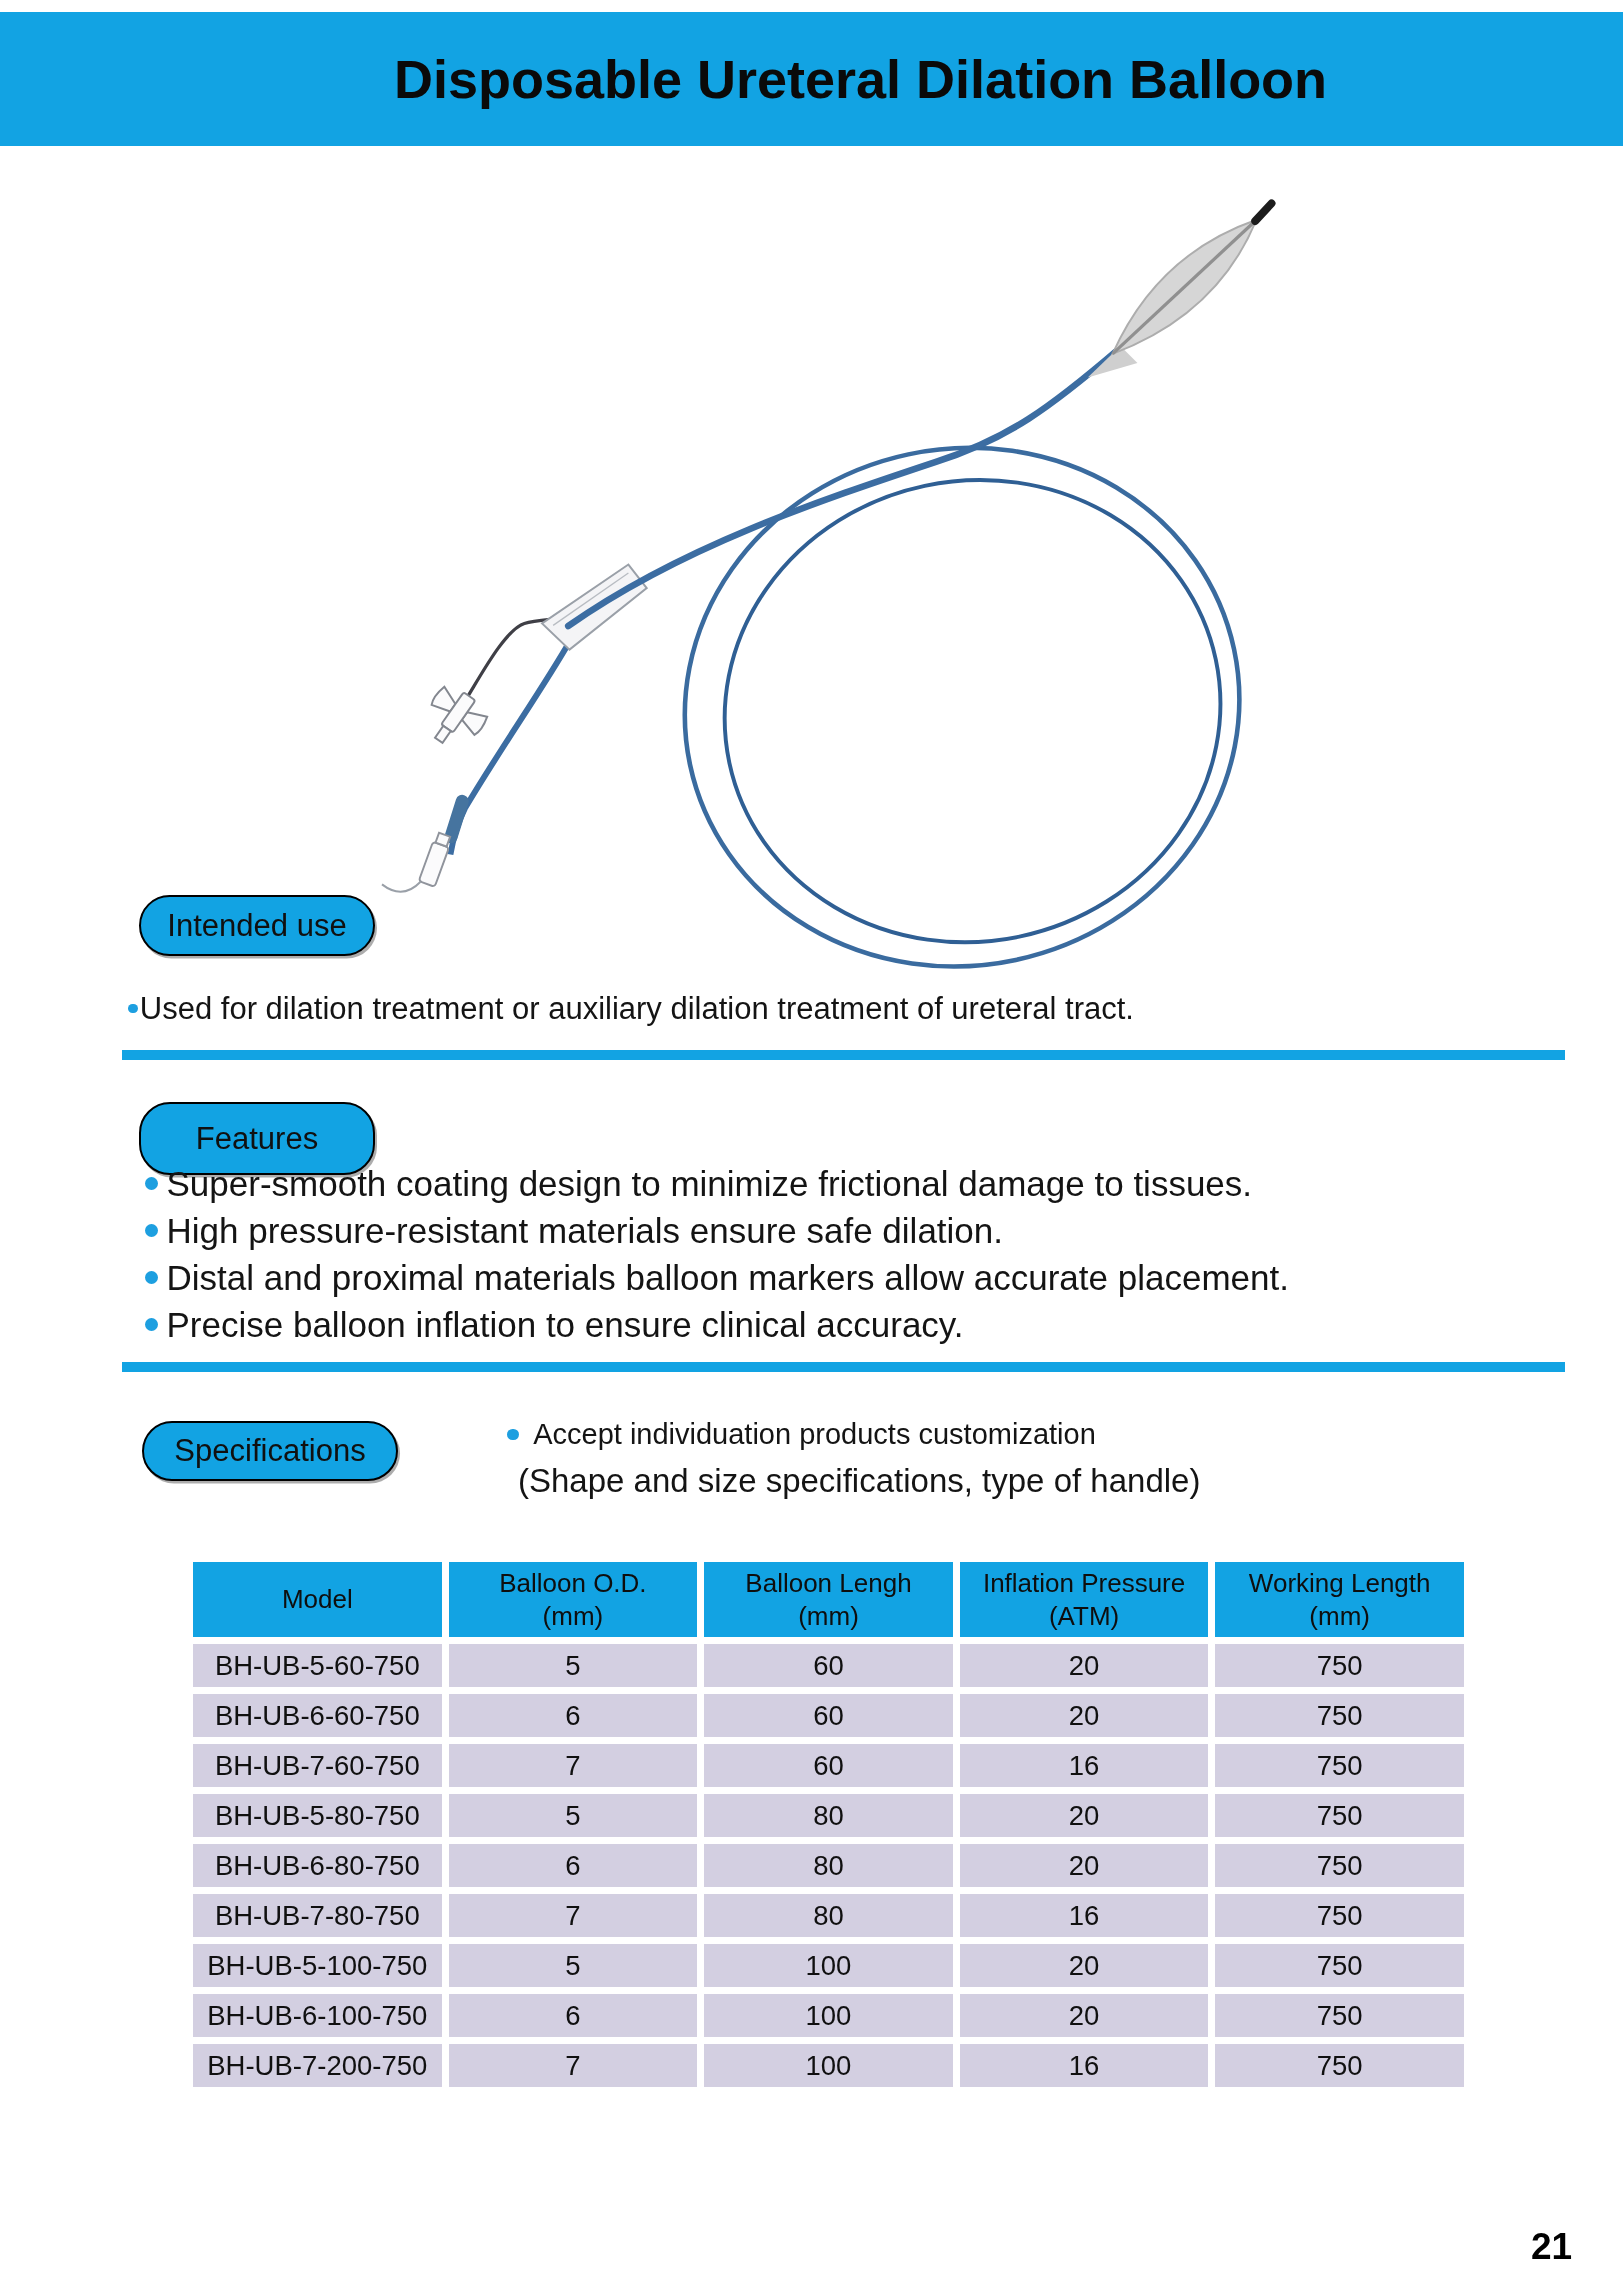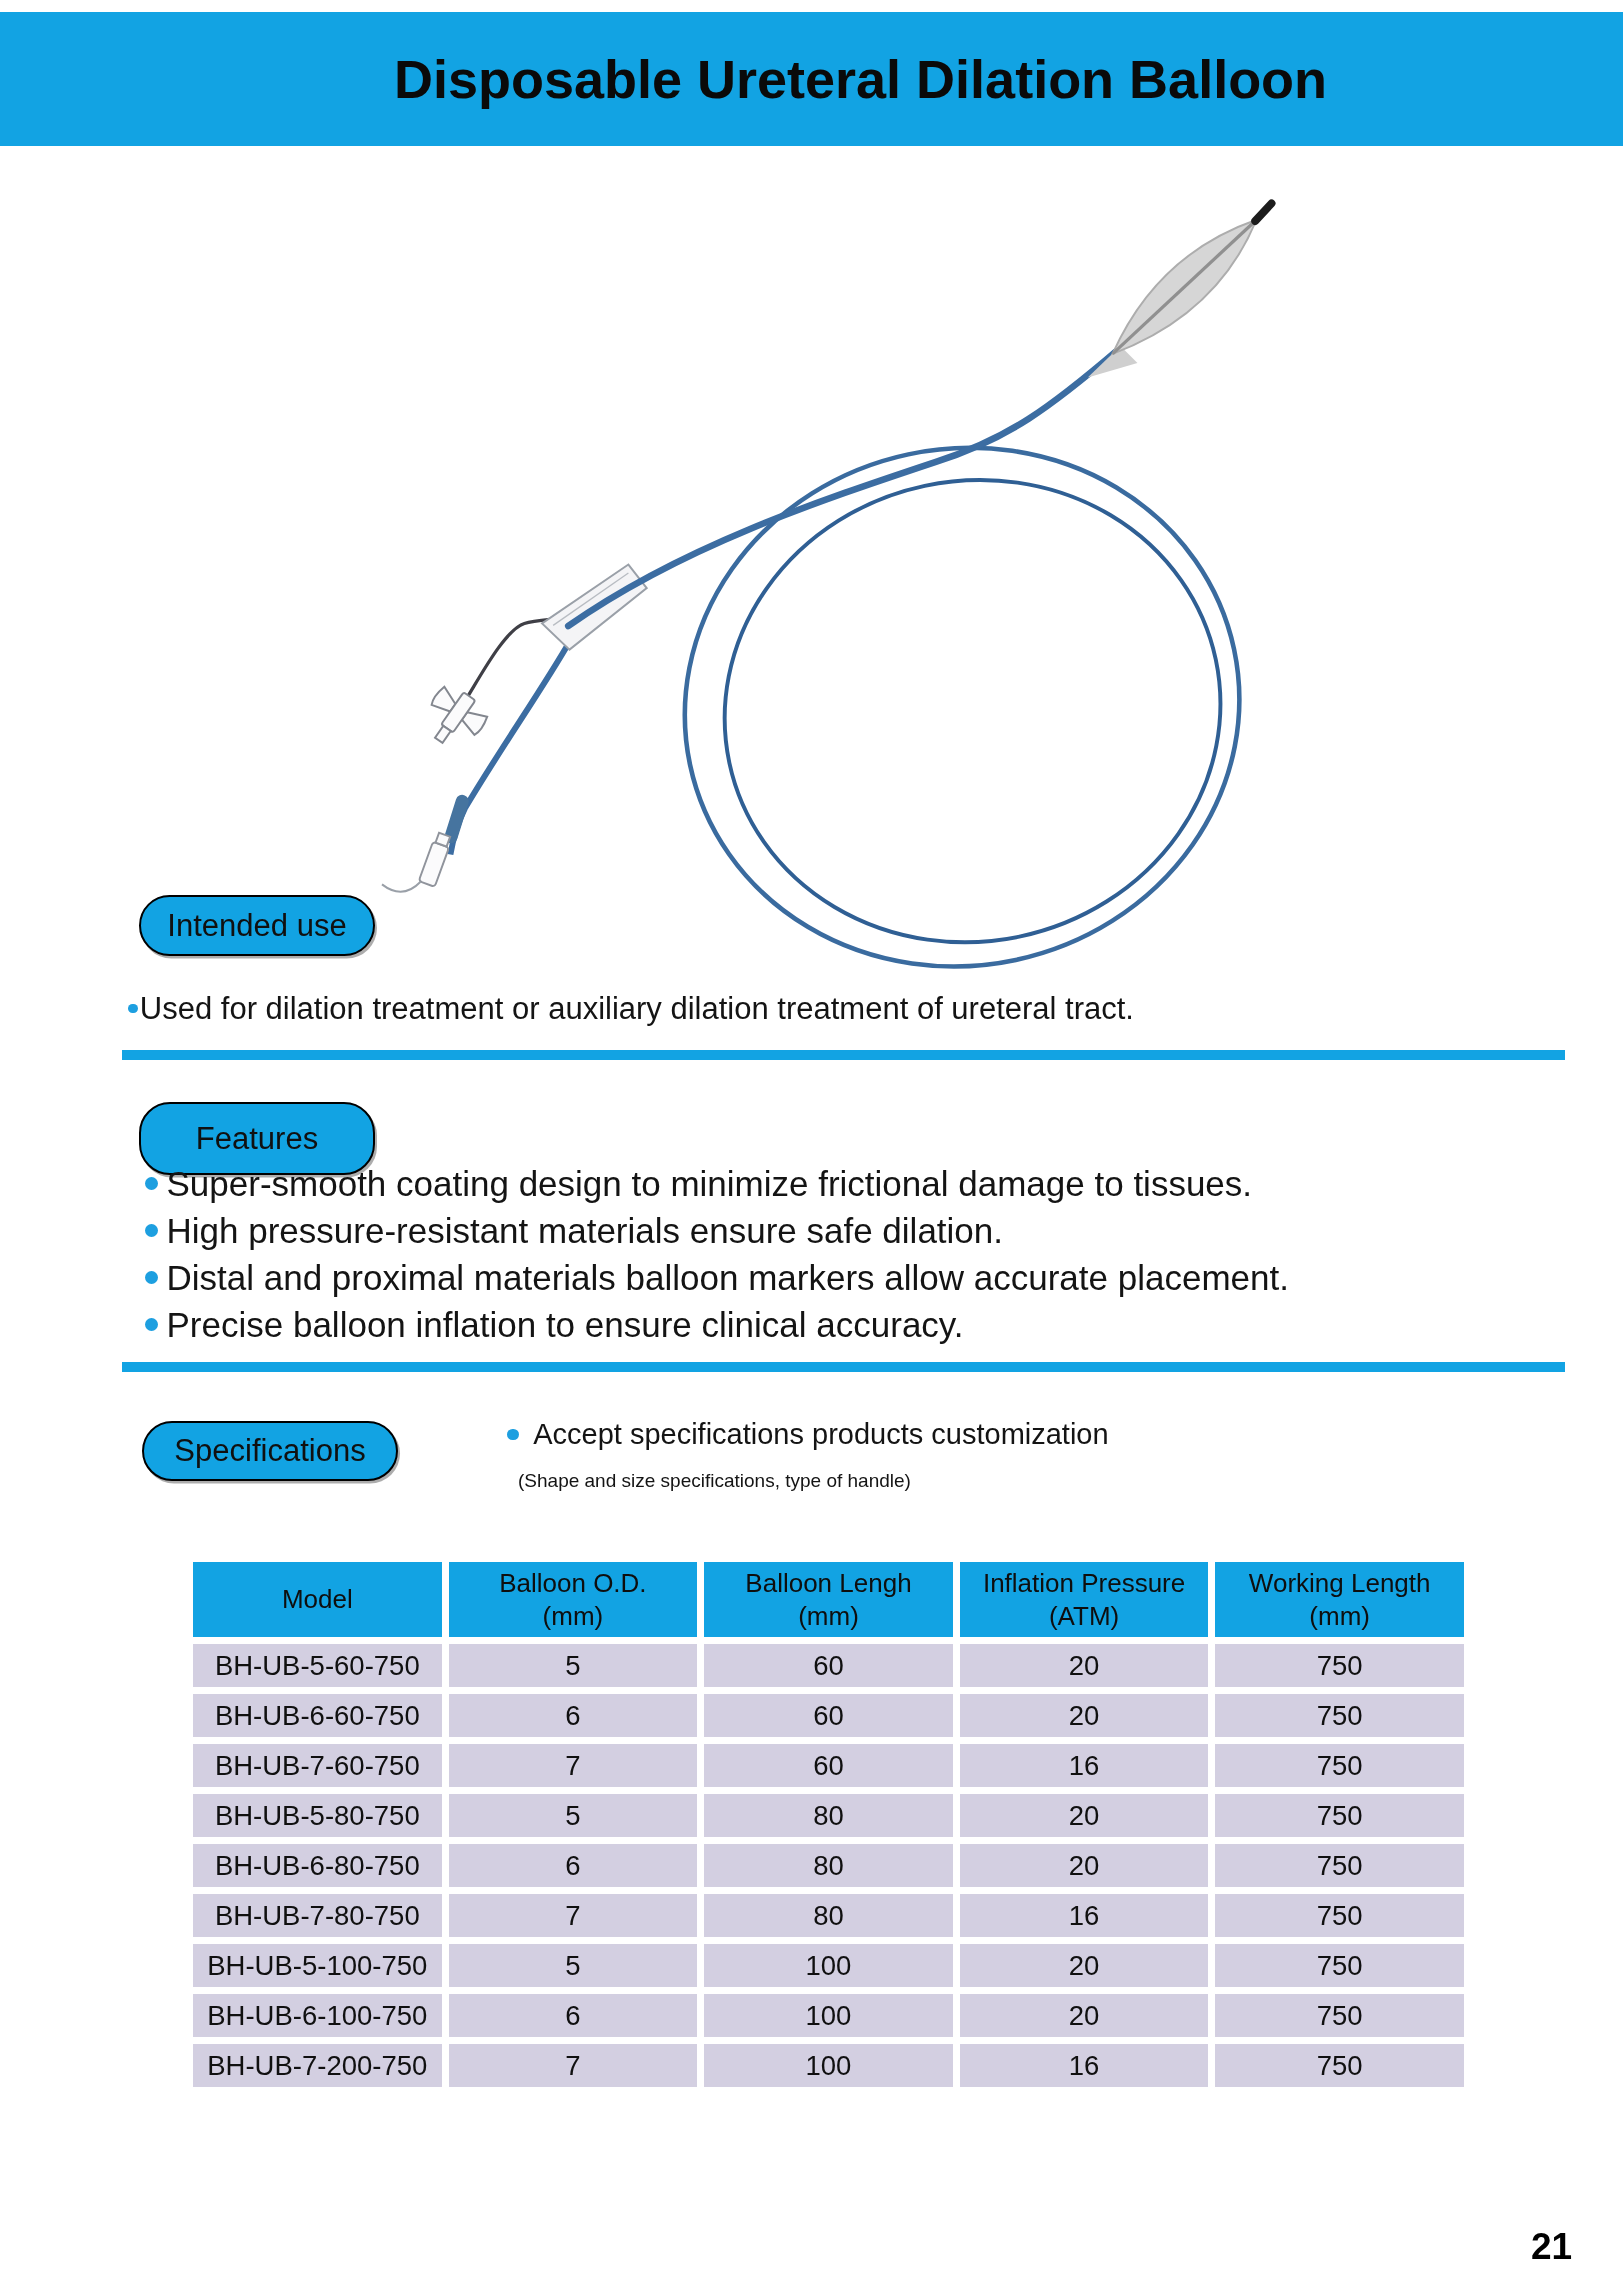--- a/index.html
+++ b/index.html
@@ -37,21 +37,21 @@
 
   #intended-line { position:absolute; left:128px; top:989px; font-size:31px; display:flex; align-items:center; height:39px; }
   #intended-line .dot { width:9.8px; height:9.8px; margin-right:2px; }
 
   #features-list { position:absolute; left:145px; top:1160px; margin:0; padding:0; list-style:none; }
   #features-list li { display:flex; align-items:center; height:47px; font-size:35px; white-space:nowrap; }
   #features-list .dot { width:13px; height:13px; margin-right:8.5px; }
 
   #spec-note-1 { position:absolute; left:507px; top:1415px; font-size:29px; display:flex; align-items:center; height:39px; }
   #spec-note-1 .dot { width:11.8px; height:11.8px; margin-right:14.4px; }
-  #spec-note-2 { position:absolute; left:518px; top:1461px; font-size:19px; display:flex; align-items:center; height:39px; }
+  #spec-note-2 { position:absolute; left:518px; top:1461px; font-size:33px; display:flex; align-items:center; height:39px; }
 
   
   #spec-table {
     position:absolute; left:186px; top:1555px; width:1285px;
     border-collapse:separate; border-spacing:7.2px; table-layout:fixed;
   }
   #spec-table th {
     background:#12a3e3; height:75px; font-weight:normal; font-size:26px;
     line-height:33px; text-align:center; vertical-align:middle; color:#0e0e0e; padding:0;
   }
@@ -150,21 +150,21 @@
         <span>Precise balloon inflation to ensure clinical accuracy.</span>
       </li>
     </ul>
   <div class="divider" id="divider-2"></div>
 
   <div class="pill" id="pill-specs">
     <span>Specifications</span>
   </div>
   <div id="spec-note-1">
     <span class="dot"></span>
-    <span>Accept specifications products customization</span>
+    <span>Accept individuation products customization</span>
   </div>
   <div id="spec-note-2">
     <span>(Shape and size specifications, type of handle)</span>
   </div>
 
   <table id="spec-table">
     <thead>
       <tr>
 
       <th>

